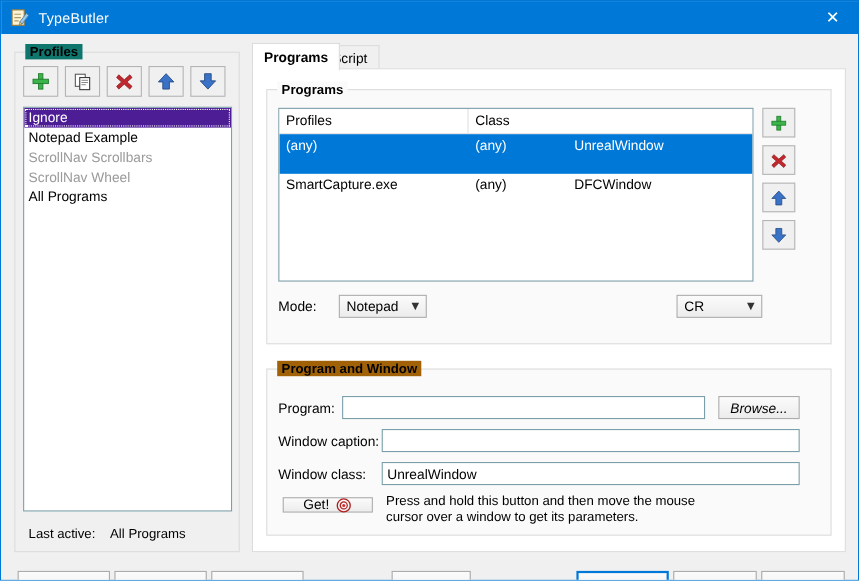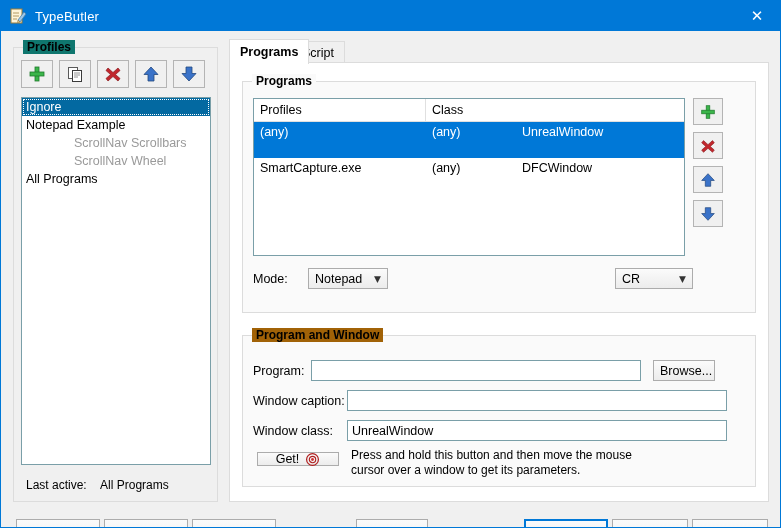--- a/index.html
+++ b/index.html
@@ -119,26 +119,26 @@
   .lrow {
     height: 18px;
     line-height: 18px;
     padding-left: 4px;
     font-size: 12.5px;
     white-space: nowrap;
     overflow: hidden;
     cursor: default;
   }
   .lrow.sel {
-    background: #0369a1;
+    background: #4c1d95;
     color: #ffffff;
     outline: 1px dotted #ffffff;
     outline-offset: -2px;
   }
-  .lrow.dim { color: #9a9a9a; margin-left: 48px; }
+  .lrow.dim { color: #9a9a9a; }
 
   .lastactive {
     position: absolute;
     left: 12px; top: 430px;
     font-size: 12px;
     white-space: nowrap;
   }
   .lastactive .la-val { margin-left: 10px; }
 
   
@@ -316,21 +316,21 @@
     font-size: 12.5px;
     cursor: pointer;
     color: #000;
   }
 
   #row-program { left: 10px; top: 24px; width: 480px; }
   #row-caption { left: 10px; top: 54px; width: 480px; }
   #row-class   { left: 10px; top: 84px; width: 480px; }
 
   #program-input { left: 58px; top: 0; width: 330px; }
-  #browse-button { position: absolute; left: 400px; top: 0; width: 62px; height: 21px; }
+  #browse-button { position: absolute; left: 400px; top: 0; width: 74px; height: 21px; font-style: italic; }
   #caption-input { left: 94px; top: 0; width: 380px; }
   #class-input   { left: 94px; top: 0; width: 380px; }
 
   #get-button {
     position: absolute;
     left: 14px; top: 116px;
     width: 82px; height: 14px;
     display: flex;
     align-items: center;
     justify-content: center;

